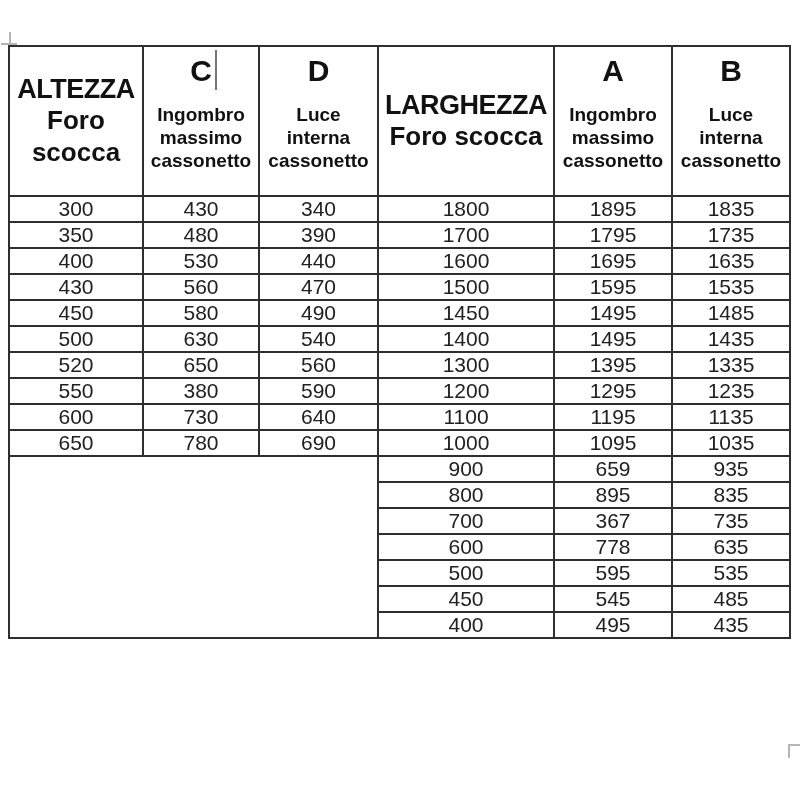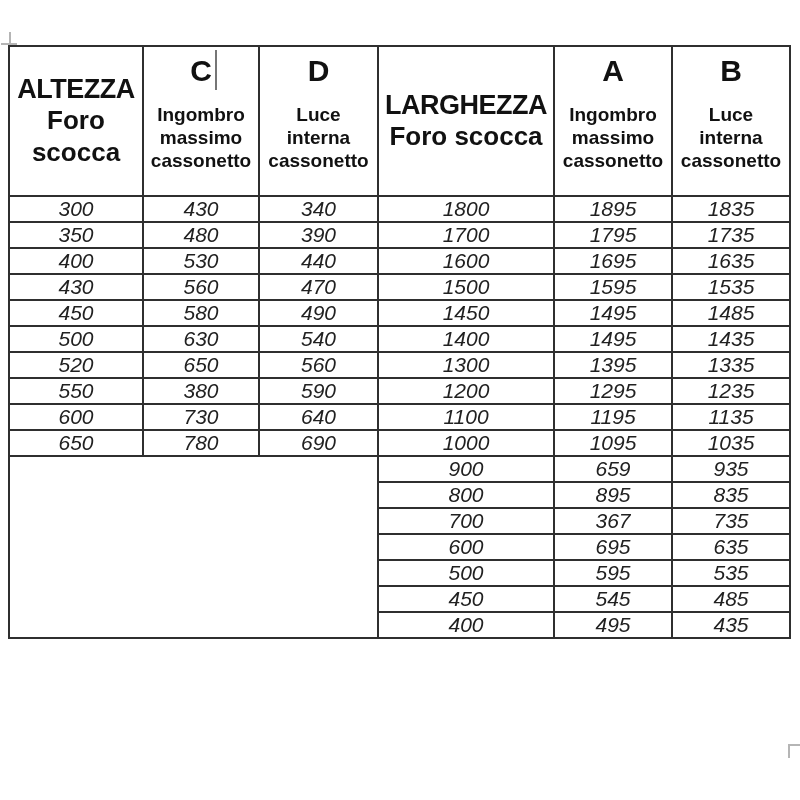--- a/index.html
+++ b/index.html
@@ -5,21 +5,21 @@
   html,body{margin:0;padding:0;}
   body{
     width:800px;height:800px;background:#ffffff;
     font-family:"Liberation Sans",sans-serif;
     position:relative;overflow:hidden;color:#212121;
   }
   .table-wrap{position:absolute;left:8px;top:45px;z-index:1;}
   table{border-collapse:collapse;table-layout:fixed;}
   th,td{border:2px solid #2f2f2f;padding:0;background:#ffffff;vertical-align:middle;text-align:center;}
   thead tr{height:150px;}
-  tbody tr{height:18px;font-style:italic;}
+  tbody tr{height:18px;}
   th{font-weight:bold;color:#111111;}
   .title{font-size:27px;line-height:1.15;letter-spacing:-0.5px;}
   .letter{font-size:30px;line-height:1.1;display:inline-block;position:relative;}
   .sub{font-size:26px;line-height:1.2;font-weight:bold;}
   .sub3{font-size:19px;line-height:1.22;font-weight:bold;max-width:108px;margin:16px auto;}
   .num{font-size:21px;font-weight:400;color:#212121;}
   .empty-cell{background:#ffffff;}
   .caret{
     position:absolute;left:100%;margin-left:3px;top:-4px;
     width:2px;height:40px;background:#767676;
@@ -169,21 +169,21 @@
           <td class="num">895</td>
           <td class="num">835</td>
         </tr>
         <tr>
           <td class="num">700</td>
           <td class="num">367</td>
           <td class="num">735</td>
         </tr>
         <tr>
           <td class="num">600</td>
-          <td class="num">695</td>
+          <td class="num">778</td>
           <td class="num">635</td>
         </tr>
         <tr>
           <td class="num">500</td>
           <td class="num">595</td>
           <td class="num">535</td>
         </tr>
         <tr>
           <td class="num">450</td>
           <td class="num">545</td>

